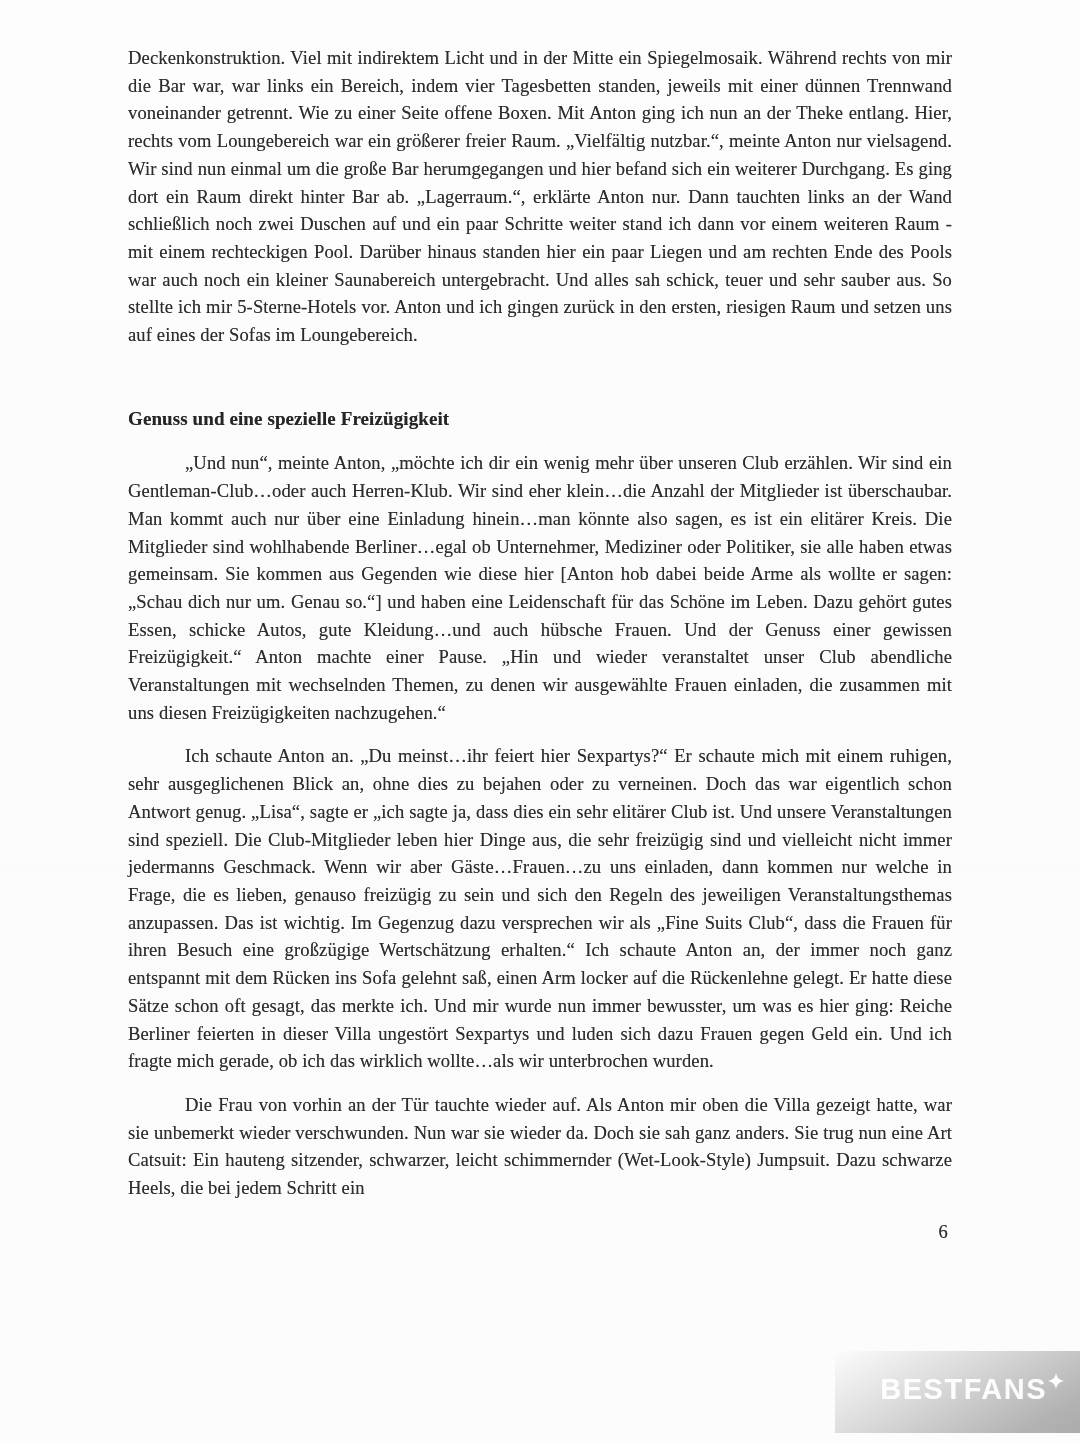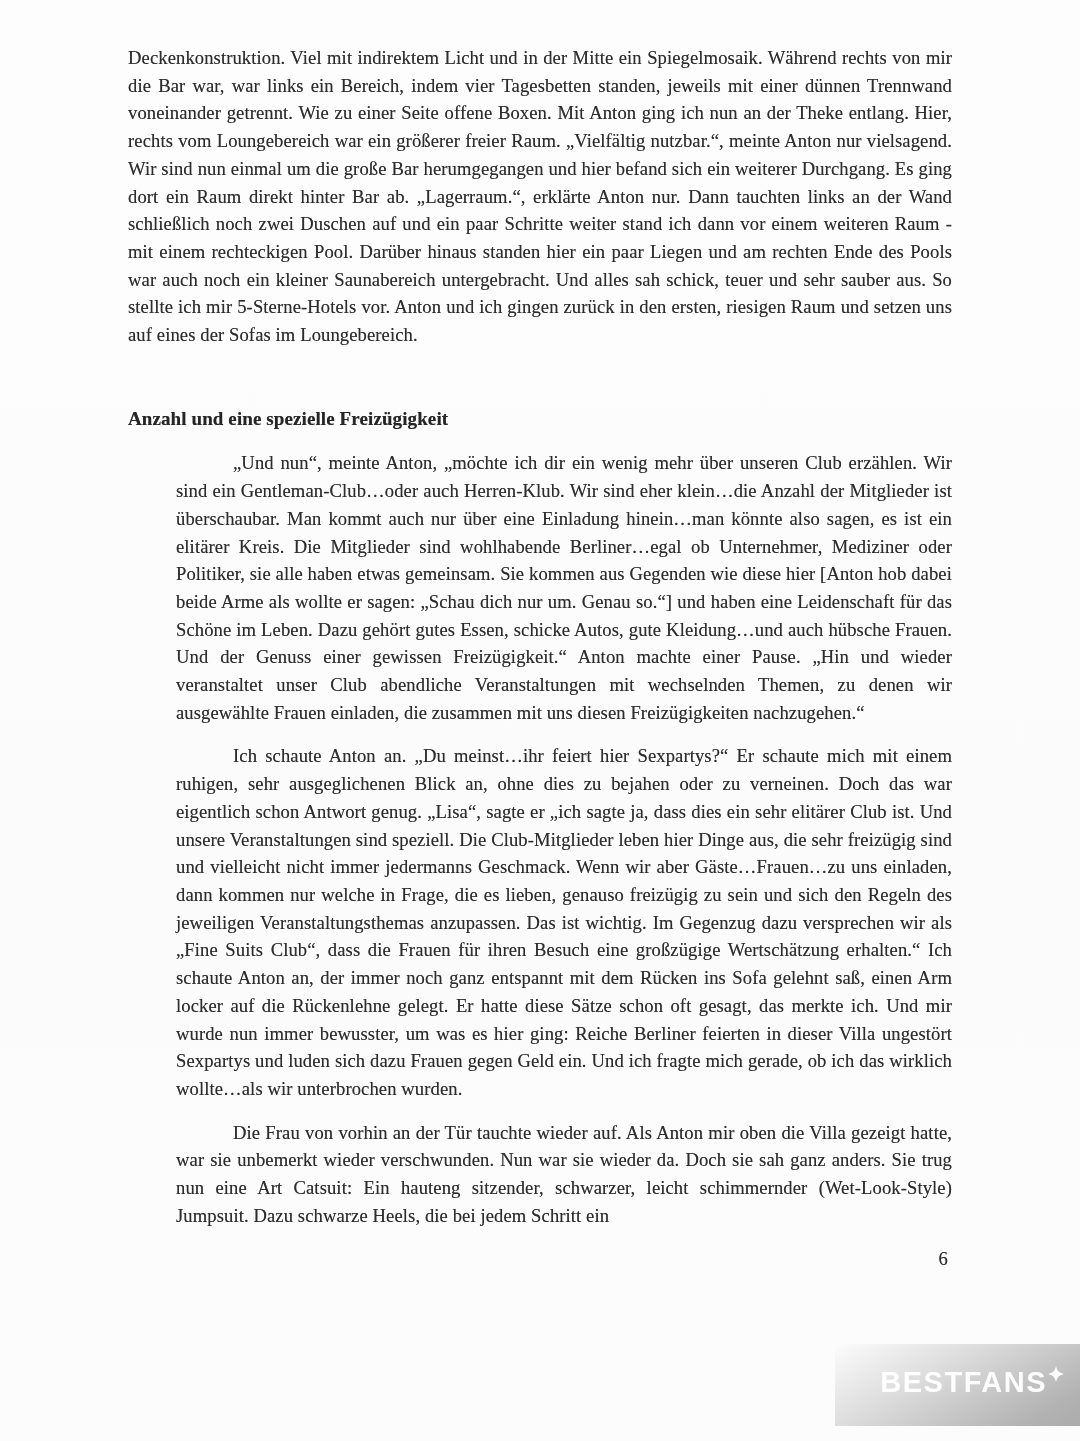--- a/index.html
+++ b/index.html
@@ -23,41 +23,41 @@
     width: 824px;
     font-size: 18.6px;
     line-height: 27.7px;
     color: #2d2d2d;
     text-align: justify;
     letter-spacing: 0.1px;
     text-shadow: 0 0 0.5px rgba(45,45,45,0.55);
     font-family: Liberation Serif, serif;
   }
   .para { margin: 0 0 16px 0; }
-  .para.indent { text-indent: 57px; margin-left: 48px; }
+  .para.indent { text-indent: 57px; }
   .heading {
     font-size: 19px;
     line-height: 27.7px;
     font-weight: 700;
     color: #262626;
     margin: 56px 0 17px 0;
     text-align: left;
     text-indent: 0;
   }
   .page-number {
     text-align: right;
     padding-right: 4px;
     margin-top: 8px;
     font-size: 18.6px;
     color: #2d2d2d;
   }
   .watermark {
     position: absolute;
     right: 0;
-    bottom: 15px;
+    bottom: 8px;
     width: 245px;
     height: 82px;
     background: linear-gradient(150deg,
       rgba(190,190,190,0) 0%,
       rgba(182,182,182,0.45) 38%,
       rgba(172,172,172,0.92) 85%,
       rgba(168,168,168,0.96) 100%);
     display: flex;
     align-items: center;
     justify-content: flex-end;
@@ -81,21 +81,21 @@
 </style>
 </head>
 <body>
 
 <div class="page">
 
   <div class="text-block">
 
     <p class="para">Deckenkonstruktion. Viel mit indirektem Licht und in der Mitte ein Spiegelmosaik. Während rechts von mir die Bar war, war links ein Bereich, indem vier Tagesbetten standen, jeweils mit einer dünnen Trennwand voneinander getrennt. Wie zu einer Seite offene Boxen. Mit Anton ging ich nun an der Theke entlang. Hier, rechts vom Loungebereich war ein größerer freier Raum. „Vielfältig nutzbar.“, meinte Anton nur vielsagend. Wir sind nun einmal um die große Bar herumgegangen und hier befand sich ein weiterer Durchgang. Es ging dort ein Raum direkt hinter Bar ab. „Lagerraum.“, erklärte Anton nur. Dann tauchten links an der Wand schließlich noch zwei Duschen auf und ein paar Schritte weiter stand ich dann vor einem weiteren Raum - mit einem rechteckigen Pool. Darüber hinaus standen hier ein paar Liegen und am rechten Ende des Pools war auch noch ein kleiner Saunabereich untergebracht. Und alles sah schick, teuer und sehr sauber aus. So stellte ich mir 5-Sterne-Hotels vor. Anton und ich gingen zurück in den ersten, riesigen Raum und setzen uns auf eines der Sofas im Loungebereich.</p>
 
-    <h2 class="heading">Anzahl und eine spezielle Freizügigkeit</h2>
+    <h2 class="heading">Genuss und eine spezielle Freizügigkeit</h2>
 
     <p class="para indent">„Und nun“, meinte Anton, „möchte ich dir ein wenig mehr über unseren Club erzählen. Wir sind ein Gentleman-Club…oder auch Herren-Klub. Wir sind eher klein…die Anzahl der Mitglieder ist überschaubar. Man kommt auch nur über eine Einladung hinein…man könnte also sagen, es ist ein elitärer Kreis. Die Mitglieder sind wohlhabende Berliner…egal ob Unternehmer, Mediziner oder Politiker, sie alle haben etwas gemeinsam. Sie kommen aus Gegenden wie diese hier [Anton hob dabei beide Arme als wollte er sagen: „Schau dich nur um. Genau so.“] und haben eine Leidenschaft für das Schöne im Leben. Dazu gehört gutes Essen, schicke Autos, gute Kleidung…und auch hübsche Frauen. Und der Genuss einer gewissen Freizügigkeit.“ Anton machte einer Pause. „Hin und wieder veranstaltet unser Club abendliche Veranstaltungen mit wechselnden Themen, zu denen wir ausgewählte Frauen einladen, die zusammen mit uns diesen Freizügigkeiten nachzugehen.“</p>
 
     <p class="para indent">Ich schaute Anton an. „Du meinst…ihr feiert hier Sexpartys?“ Er schaute mich mit einem ruhigen, sehr ausgeglichenen Blick an, ohne dies zu bejahen oder zu verneinen. Doch das war eigentlich schon Antwort genug. „Lisa“, sagte er „ich sagte ja, dass dies ein sehr elitärer Club ist. Und unsere Veranstaltungen sind speziell. Die Club-Mitglieder leben hier Dinge aus, die sehr freizügig sind und vielleicht nicht immer jedermanns Geschmack. Wenn wir aber Gäste…Frauen…zu uns einladen, dann kommen nur welche in Frage, die es lieben, genauso freizügig zu sein und sich den Regeln des jeweiligen Veranstaltungsthemas anzupassen. Das ist wichtig. Im Gegenzug dazu versprechen wir als „Fine Suits Club“, dass die Frauen für ihren Besuch eine großzügige Wertschätzung erhalten.“  Ich schaute Anton an, der immer noch ganz entspannt mit dem Rücken ins Sofa gelehnt saß, einen Arm locker auf die Rückenlehne gelegt. Er hatte diese Sätze schon oft gesagt, das merkte ich. Und mir wurde nun immer bewusster, um was es hier ging: Reiche Berliner feierten in dieser Villa ungestört Sexpartys und luden sich dazu Frauen gegen Geld ein. Und ich fragte mich gerade, ob ich das wirklich wollte…als wir unterbrochen wurden.</p>
 
     <p class="para indent">Die Frau von vorhin an der Tür tauchte wieder auf. Als Anton mir oben die Villa gezeigt hatte, war sie unbemerkt wieder verschwunden. Nun war sie wieder da. Doch sie sah ganz anders. Sie trug nun eine Art Catsuit: Ein hauteng sitzender, schwarzer, leicht schimmernder (Wet-Look-Style) Jumpsuit. Dazu schwarze Heels, die bei jedem Schritt ein</p>
 
     <div class="page-number">6</div>
 
   </div>

